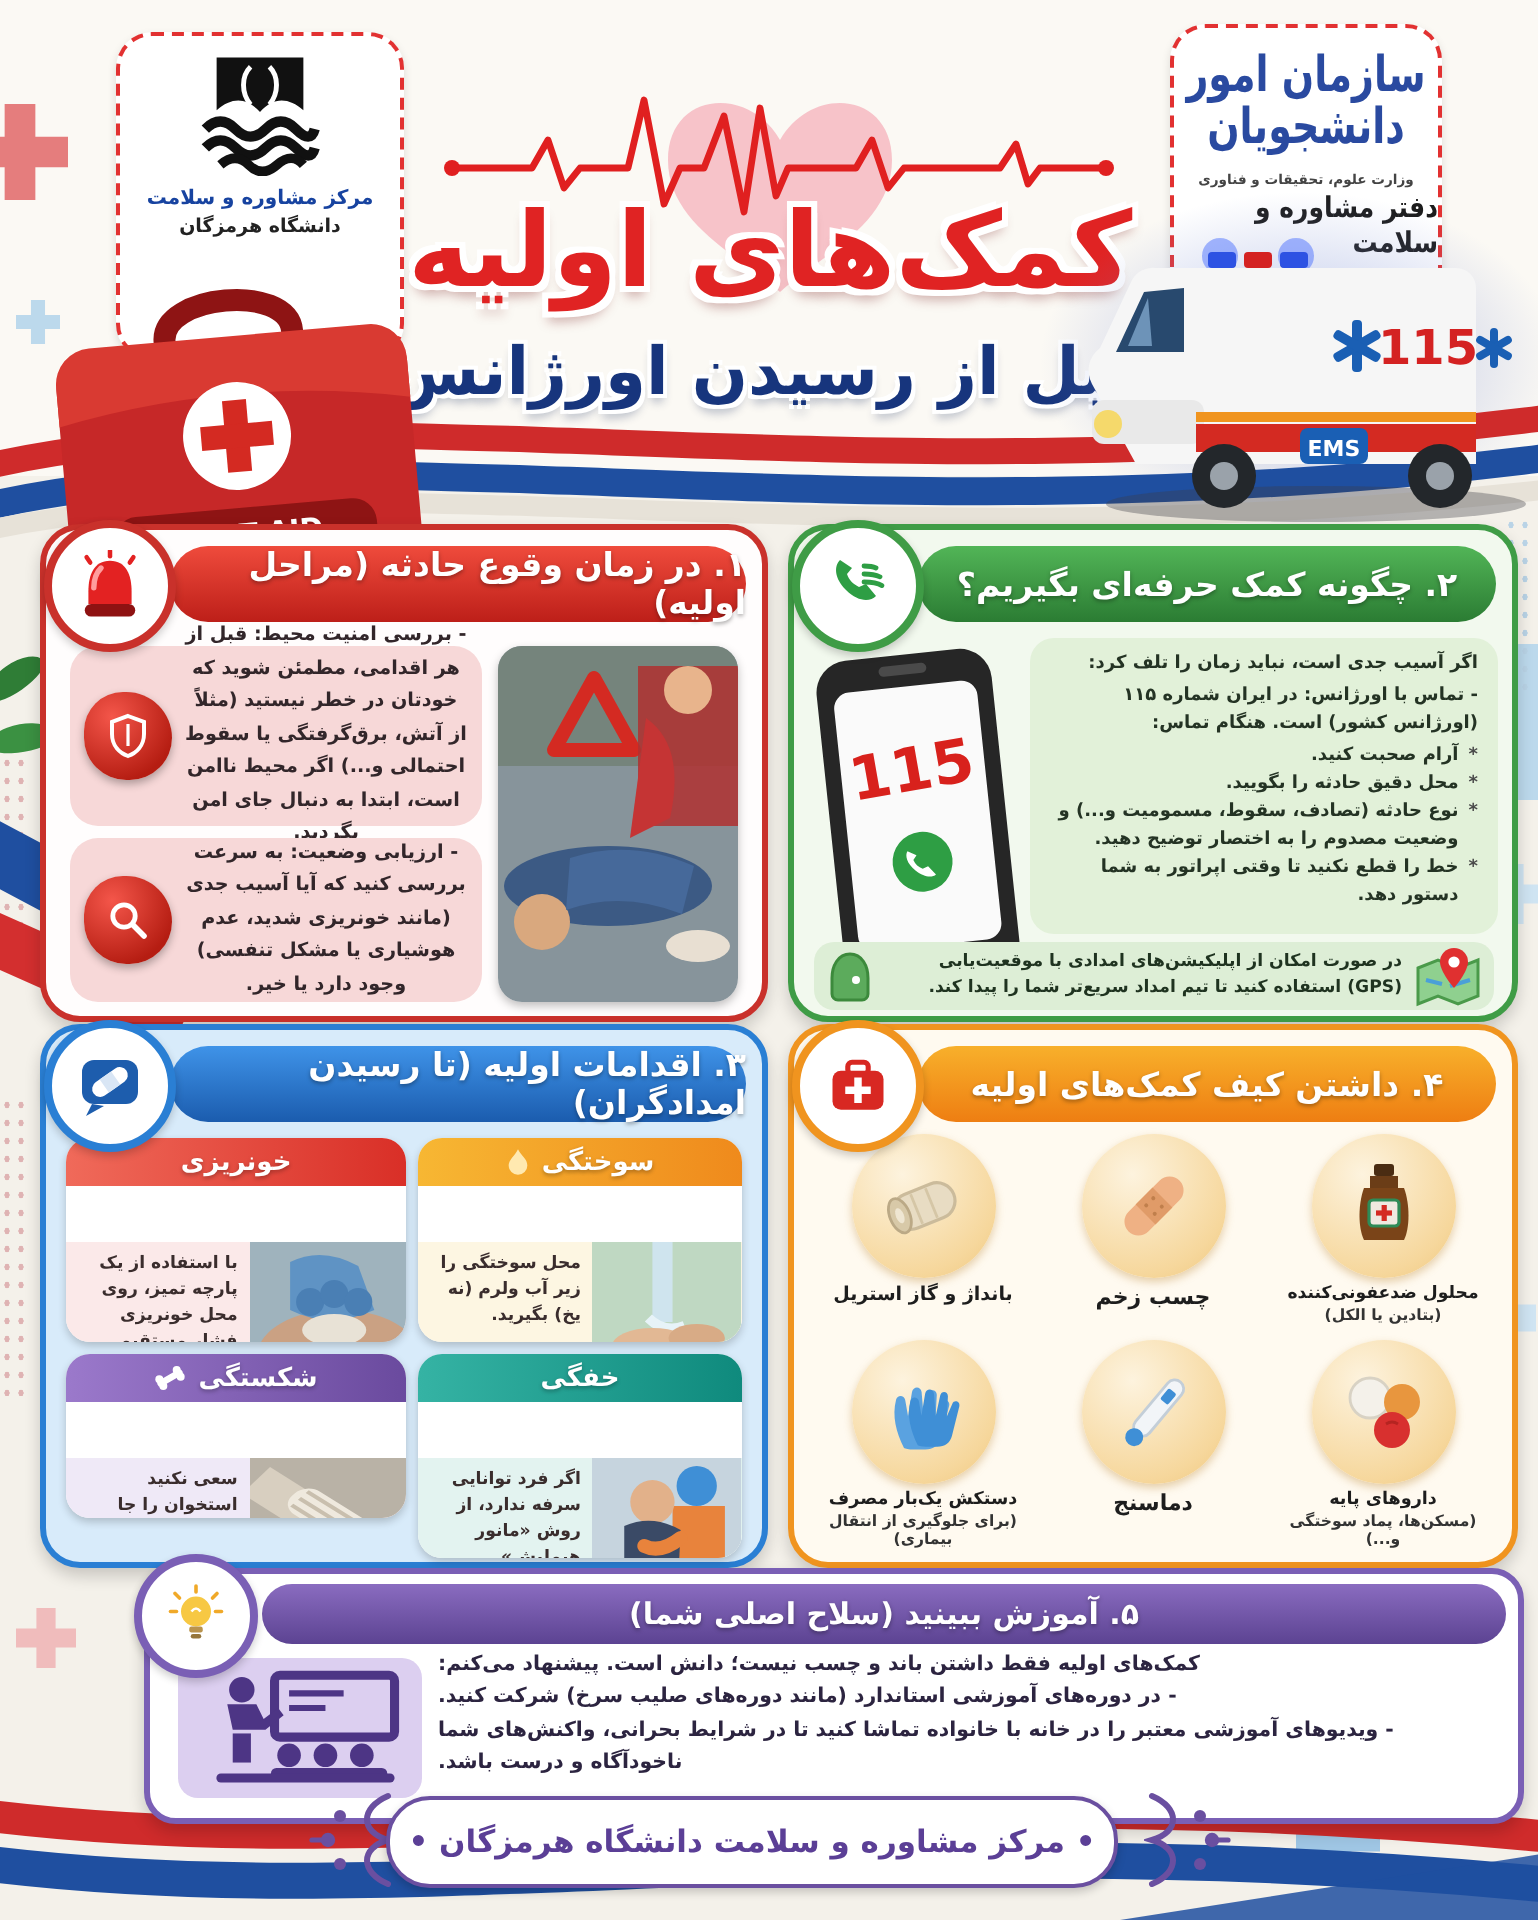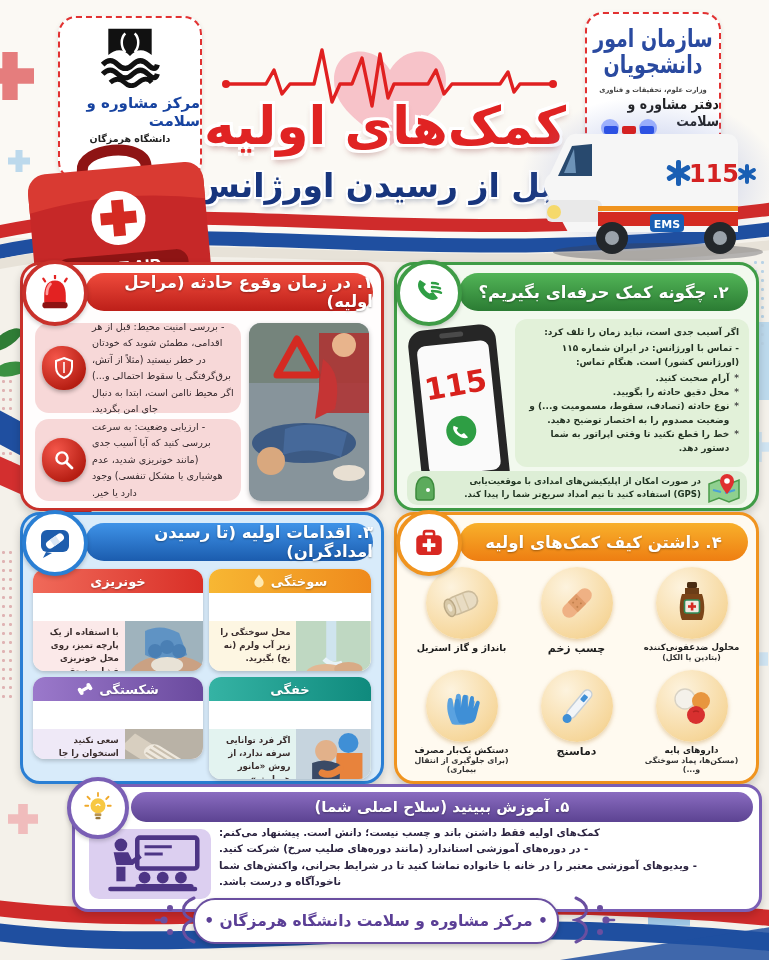--- a/index.html
+++ b/index.html
@@ -11,21 +11,21 @@
   .leaf{position:absolute;width:34px;height:14px;border-radius:50% 50% 50% 50%/60% 60% 40% 40%;background:#2f7d36;}
   .ribbon{position:absolute;border-radius:8px;}
   .header-bg{position:absolute;top:0;left:0;width:769px;height:238px;background:#fbf9f4;}
   .amb-glow{position:absolute;left:520px;top:96px;width:260px;height:170px;
     background:radial-gradient(closest-side,rgba(255,150,60,.6),rgba(120,140,210,.28),transparent);border-radius:50%;}
   
   .logo{position:absolute;background:#fff;border:2px dashed #e23131;border-radius:18px;
     display:flex;flex-direction:column;align-items:center;box-shadow:0 2px 5px rgba(0,0,0,.12);}
   .logo-left{left:58px;top:16px;width:140px;height:152px;padding-top:8px;}
   .logo-right{left:585px;top:12px;width:132px;height:158px;padding-top:10px;}
-  .logo-left .l1{color:#1743a0;font-weight:bold;font-size:15px;margin-top:6px;direction:rtl;}
+  .logo-left .l1{color:#1743a0;font-weight:bold;font-size:10px;margin-top:6px;direction:rtl;}
   .logo-left .l2{color:#222;font-weight:bold;font-size:9.5px;margin-top:3px;direction:rtl;}
   .callig{color:#2a4aa0;font-weight:bold;font-size:19px;direction:rtl;transform:scaleY(1.3);margin-top:8px;text-align:center;line-height:1.05;}
   .logo-right .l1{color:#444;font-size:6.8px;font-weight:bold;margin-top:14px;direction:rtl;}
   .logo-right .l2{color:#1c1c1c;font-size:12.5px;font-weight:bold;margin-top:3px;direction:rtl;transform:scaleY(1.15);}
   
   .ecg-wrap{position:absolute;left:222px;top:36px;width:336px;height:132px;}
   .main-title{position:absolute;left:150px;top:96px;width:470px;text-align:center;direction:rtl;
     font-size:52px;font-weight:bold;color:#e02323;letter-spacing:-1px;
     text-shadow:-3px -3px 0 #fff,3px -3px 0 #fff,-3px 3px 0 #fff,3px 3px 0 #fff,0 5px 6px rgba(120,30,30,.35);}
   .sub-title{position:absolute;left:150px;top:166px;width:470px;text-align:center;direction:rtl;
@@ -41,21 +41,21 @@
   .bar{position:absolute;left:62px;right:8px;top:8px;height:38px;border-radius:19px;color:#fff;
     display:flex;align-items:center;justify-content:center;font-weight:bold;font-size:16.5px;direction:rtl;
     text-shadow:0 1px 2px rgba(0,0,0,.35);}
   
   .s1{left:20px;top:262px;width:358px;height:243px;border:3px solid #c9312b;background:#fffdfd;}
   .s1 .badge{border:4px solid #c9312b;}
   .s1 .bar{background:linear-gradient(180deg,#ef4b3c,#bd1f19);}
   .pinkbox{position:absolute;left:12px;background:#f7d8d8;border-radius:14px;display:flex;align-items:center;gap:6px;padding:6px 7px;box-sizing:border-box;}
   .blob{flex:0 0 44px;width:44px;height:44px;border-radius:46% 54% 50% 50%;
     background:radial-gradient(circle at 32% 28%,#f4564a,#b51d12 75%);display:flex;align-items:center;justify-content:center;box-shadow:0 2px 4px rgba(0,0,0,.3);}
-  .ptext{flex:1;direction:rtl;text-align:left;font-size:9.6px;font-weight:normal;color:#32262a;line-height:1.72;}
+  .ptext{flex:1;direction:rtl;text-align:center;font-size:9.6px;font-weight:bold;color:#32262a;line-height:1.72;}
   .photo{position:absolute;border-radius:12px;overflow:hidden;box-shadow:0 2px 5px rgba(0,0,0,.25);}
   
   .s2{left:394px;top:262px;width:359px;height:243px;border:3px solid #3f9c46;background:#f2f9ee;}
   .s2 .badge{border:4px solid #3f9c46;}
   .s2 .bar{background:linear-gradient(180deg,#52b557,#2b7c33);}
   .phone{position:absolute;left:12px;top:60px;transform:rotate(-6deg);}
   .s2text{position:absolute;left:118px;top:54px;width:234px;height:148px;background:#e2f1d9;border-radius:12px;
     padding:7px 10px;box-sizing:border-box;direction:rtl;text-align:right;font-size:9px;font-weight:bold;color:#243324;line-height:1.55;}
   .s2text p{margin:0 0 2px 0;}
   .brow{display:flex;gap:5px;}

